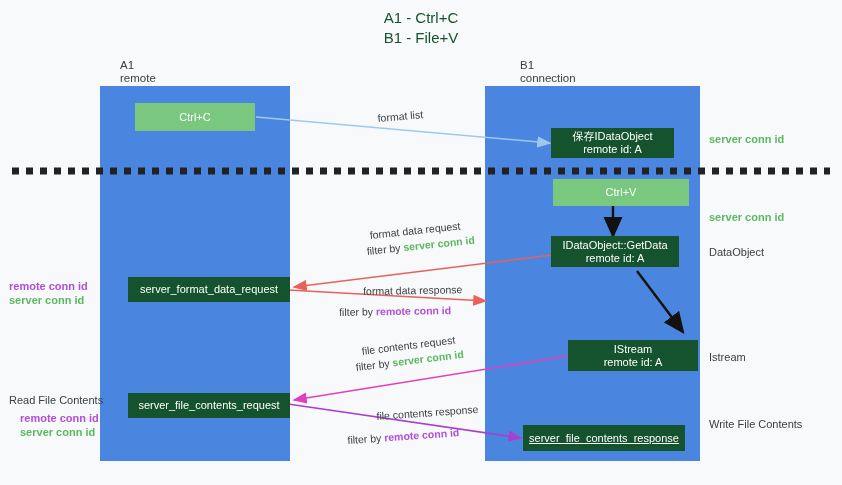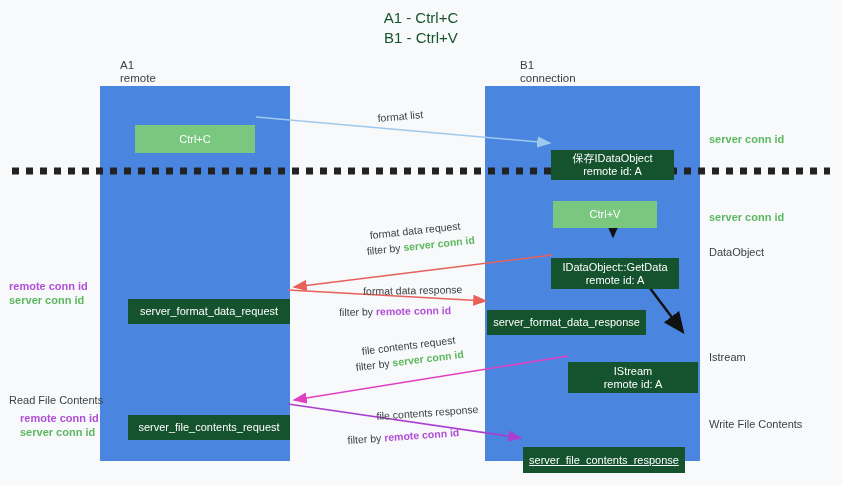--- a/index.html
+++ b/index.html
@@ -24,21 +24,21 @@
     position:absolute;text-align:left;font-size:11.5px;line-height:13px;color:#3c4043;
   }
 
   
   .lane{position:absolute;background:#4a86e0;}
 
   
   .box{
     position:absolute;box-sizing:border-box;
     display:flex;flex-direction:column;align-items:center;justify-content:center;
-    text-align:center;color:#ffffff;font-size:11px;line-height:13px;margin-top:22px;
+    text-align:center;color:#ffffff;font-size:11px;line-height:13px;
   }
   .box.green{background:#7ac77f;}
   .box.orange{background:#fbb košice;}
   .box.orange{background:#14532d;}
   .box span{display:block;white-space:nowrap;}
 
   
   .lbl{position:absolute;font-size:11px;line-height:14px;color:#3c4043;white-space:nowrap;}
   .lbl.green{color:#5cb860;font-weight:bold;}
   .lbl.purple{color:#b14fd8;font-weight:bold;}
@@ -51,21 +51,21 @@
   
   #wires{position:absolute;left:0;top:0;width:842px;height:485px;pointer-events:none;}
 </style>
 </head>
 <body>
 
 <div id="stage">
 
   <div class="title">
     <div>A1 - Ctrl+C</div>
-    <div>B1 - Ctrl+V</div>
+    <div>B1 - File+V</div>
   </div>
 
   <div class="colhead" style="left:120px;top:59px;width:150px;">
     <div>A1</div>
     <div>remote</div>
   </div>
   <div class="colhead" style="left:520px;top:59px;width:150px;">
     <div>B1</div>
     <div>connection</div>
   </div>
@@ -111,36 +111,33 @@
 
   <div class="box green" style="left:135px;top:103px;width:120px;height:28px;">
     <span>Ctrl+C</span>
   </div>
 
   <div class="box orange" style="left:551px;top:128px;width:123px;height:30px;">
     <span>保存IDataObject</span>
     <span>remote id: A</span>
   </div>
 
-  <div class="box green" style="left:553px;top:179px;width:104px;height:27px;">
+  <div class="box green" style="left:553px;top:179px;width:136px;height:27px;">
     <span>Ctrl+V</span>
   </div>
 
   <div class="box orange" style="left:551px;top:236px;width:128px;height:31px;">
     <span>IDataObject::GetData</span>
     <span>remote id: A</span>
   </div>
 
   <div class="box orange" style="left:128px;top:277px;width:162px;height:25px;">
     <span>server_format_data_request</span>
   </div>
 
-  <div class="box orange" style="left:487px;top:288px;width:159px;height:25px;">
-    <span>server_format_data_response</span>
-  </div>
 
   <div class="box orange" style="left:568px;top:340px;width:130px;height:31px;">
     <span>IStream</span>
     <span>remote id: A</span>
   </div>
 
   <div class="box orange" style="left:128px;top:393px;width:162px;height:25px;">
     <span>server_file_contents_request</span>
   </div>
 

